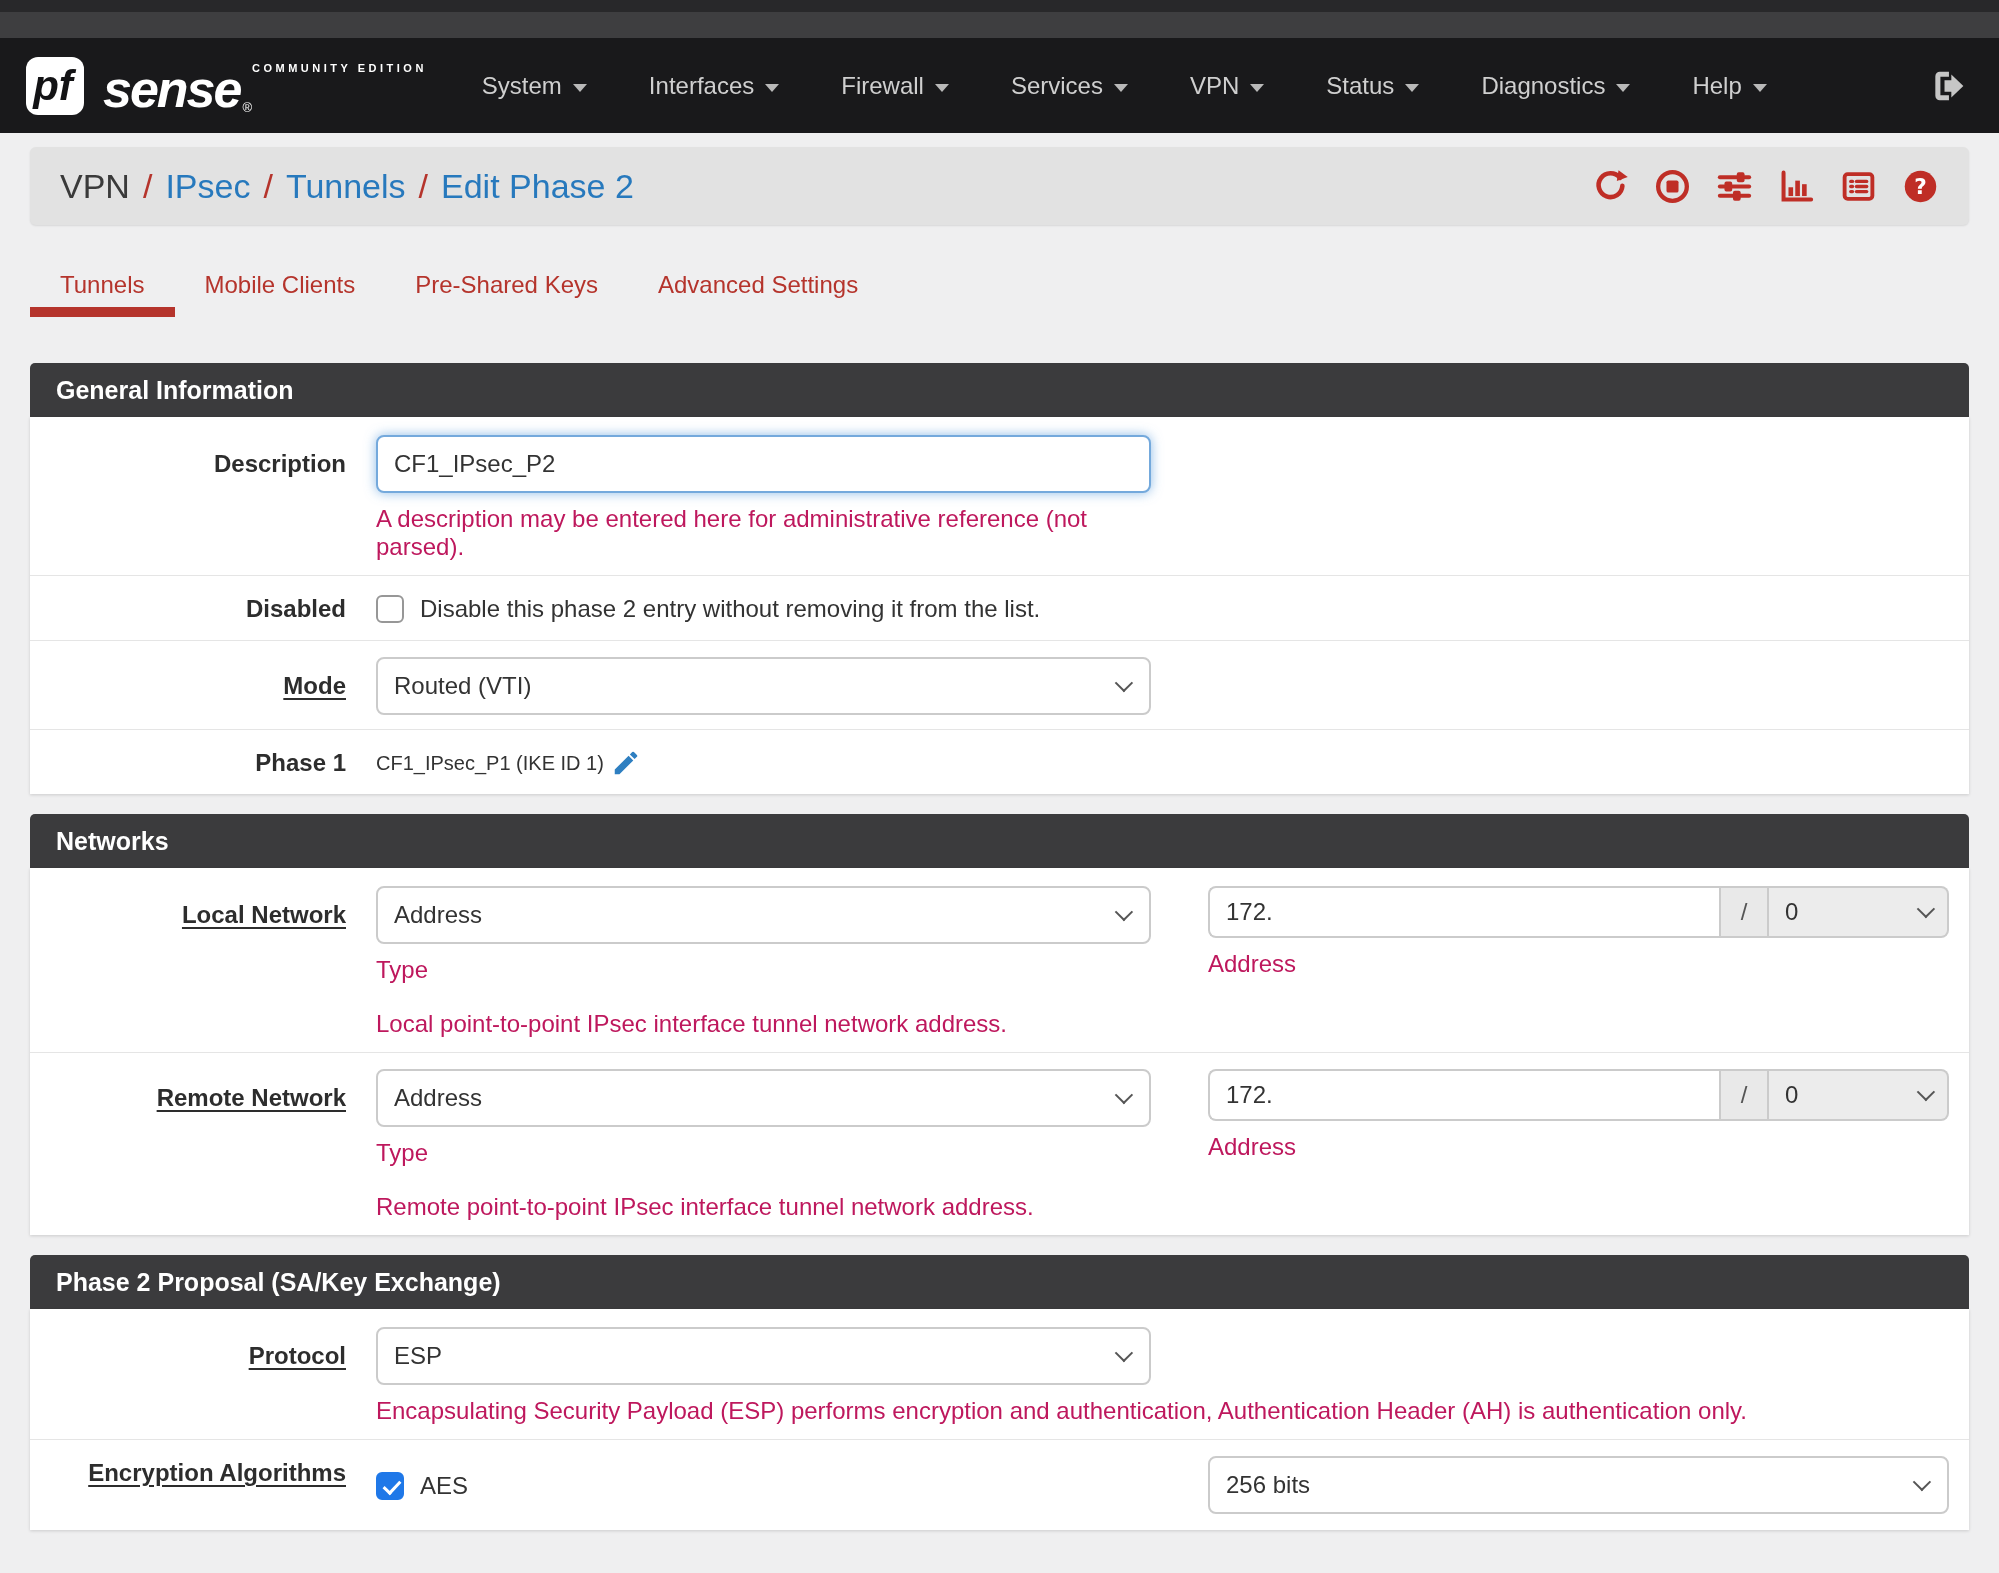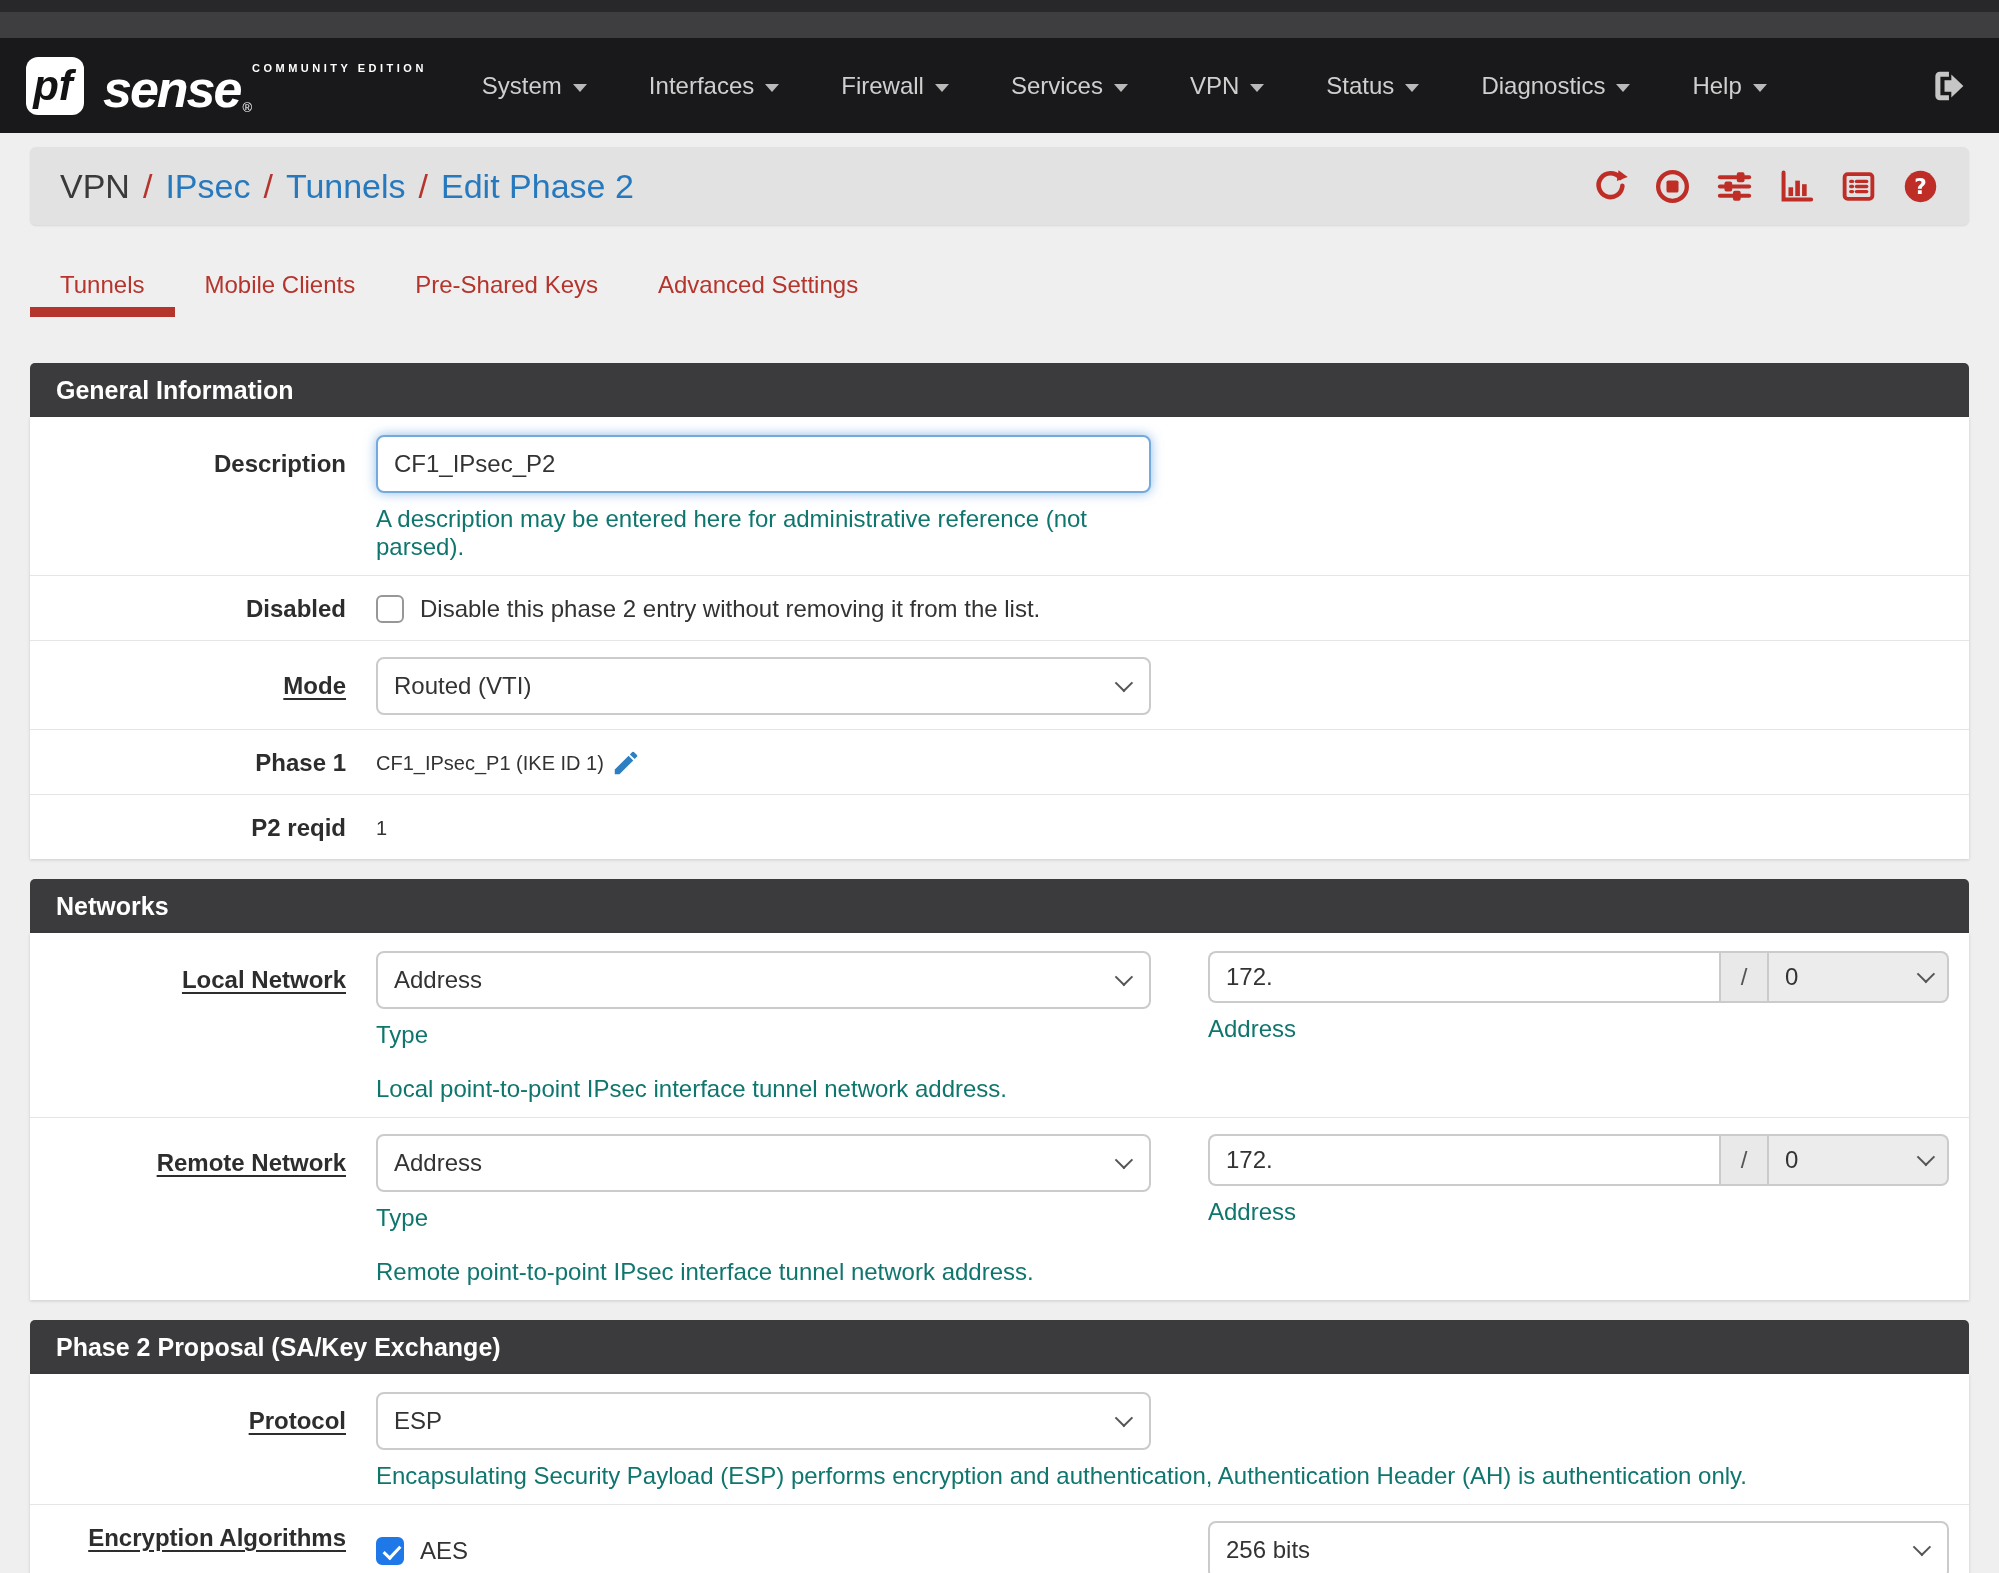--- a/index.html
+++ b/index.html
@@ -63,21 +63,21 @@
   .text-input { width:775px; height:58px; border:2px solid #cbcbcb; border-radius:8px; font-size:24px;
      color:#333; padding:0 16px; background:#fff; font-family:inherit; outline:none; }
   .text-input.focused { border-color:#74a9dc; box-shadow:0 0 12px rgba(96,160,221,.70); }
 
   .select { width:775px; height:58px; border:2px solid #cbcbcb; border-radius:8px; background:#fff;
      display:flex; align-items:center; justify-content:space-between; padding:0 20px 0 16px;
      font-size:24px; color:#333; cursor:pointer; }
   .chev { width:13px; height:13px; border-right:2.5px solid #555; border-bottom:2.5px solid #555;
      transform:rotate(45deg) translateY(-2px); flex:none; margin-top:-4px; }
 
-  .help { font-size:24px; color:#0f766e; margin-top:12px; line-height:28px; }
+  .help { font-size:24px; color:#be185d; margin-top:12px; line-height:28px; }
   .help.spaced { margin-top:26px; }
 
   .check-row { display:flex; align-items:center; gap:16px; font-size:24px; color:#333; padding-top:2px; }
   .checkbox { width:28px; height:28px; border:2px solid #979797; border-radius:6px; background:#fff; flex:none; cursor:pointer; position:relative; }
   .checkbox.checked { background:#1f78e8; border-color:#1f78e8; }
   .checkbox.checked::after { content:""; position:absolute; left:9px; top:3px; width:7px; height:14px;
      border-right:3.2px solid #fff; border-bottom:3.2px solid #fff; transform:rotate(43deg); }
 
   .static-text { font-size:20px; color:#333; display:flex; align-items:center; gap:7px; padding-top:2px; }
   .edit-icon { cursor:pointer; display:flex; }
@@ -270,27 +270,20 @@
             <span>CF1_IPsec_P1 (IKE ID 1)</span>
             <span class="edit-icon">
               <svg viewBox="0 0 24 24">
                   <path fill="#2e7fc1" d="M3 17.25V21h3.75L17.81 9.94l-3.75-3.75L3 17.25zM20.71 7.04a1 1 0 0 0 0-1.41l-2.34-2.34a1 1 0 0 0-1.41 0l-1.83 1.83 3.75 3.75 1.83-1.83z"></path>
                 </svg>
             </span>
           </div>
           <div></div>
         </div>
 
-        <div class="frow compact">
-          <div class="flabel">P2 reqid</div>
-          <div class="static-text">
-              <span>1</span>
-            </div>
-          <div></div>
-        </div>
 
       </div>
     </div>
 
     <div class="section">
       <div class="section-header">Networks</div>
       <div class="panel">
 
         <div class="frow first">
           <div class="flabel help-link"><span>Local Network</span></div>

